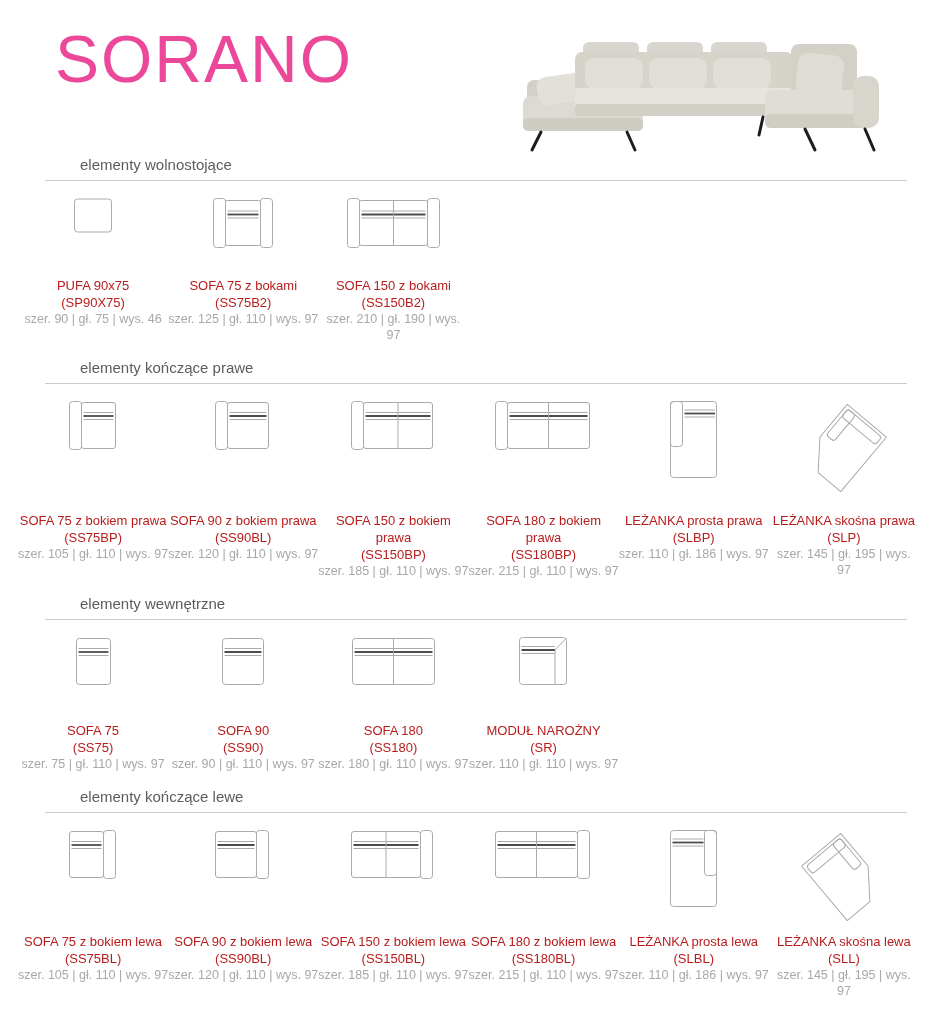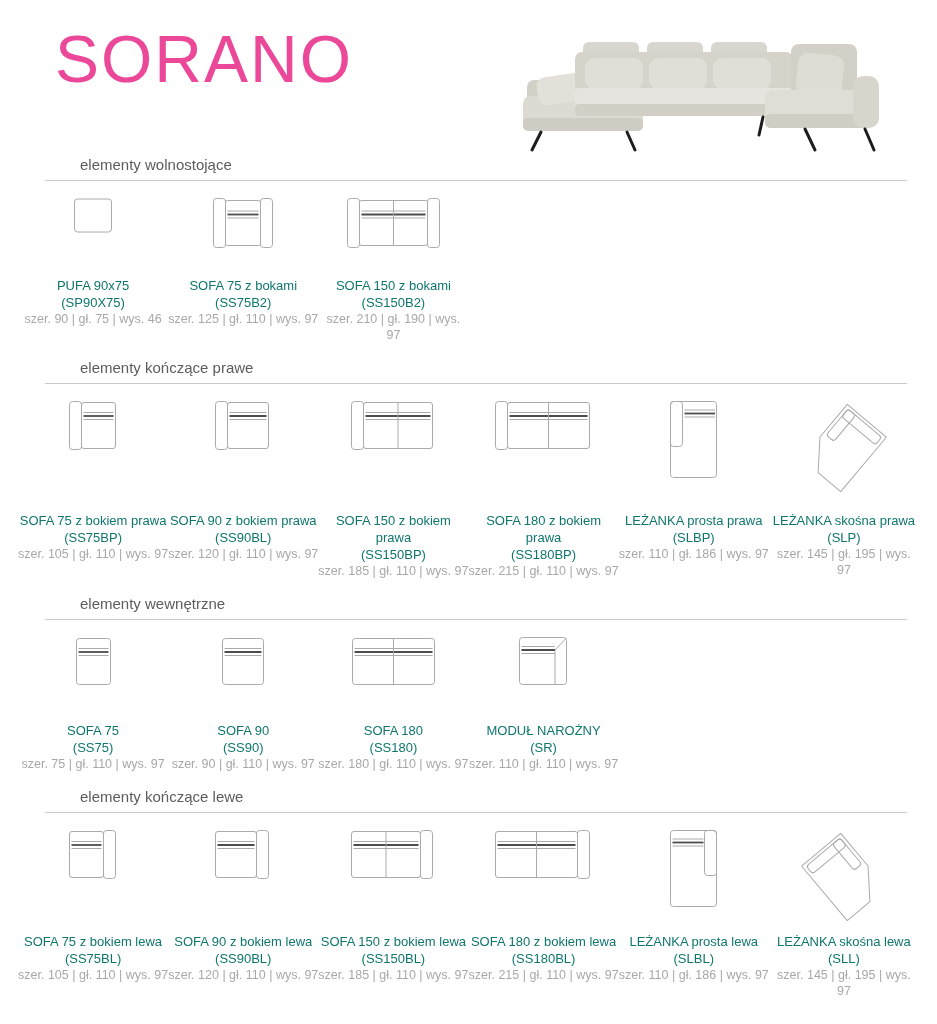--- a/index.html
+++ b/index.html
@@ -13,21 +13,21 @@
   .section{margin-top:16px;}
   .section-header{margin:0 0 7px 80px;font-size:15px;font-weight:400;color:#5c5c5c;}
   .rule{border:none;border-top:1px solid #cbcbcb;margin:0 30px 0 45px;height:0;}
   .grid{display:grid;grid-template-columns:repeat(6,1fr);padding:0 18px;margin-top:16px;}
   .cell{display:flex;flex-direction:column;align-items:center;text-align:center;}
   .diag{display:flex;align-items:flex-start;justify-content:center;width:100%;}
   .s0 .diag{height:80px;}
   .s1 .diag{height:112px;}
   .s2 .diag{height:86px;}
   .s3 .diag{height:104px;}
-  .name,.code{font-size:13px;line-height:17px;color:#0f766e;}
+  .name,.code{font-size:13px;line-height:17px;color:#b91c1c;}
   .dims{font-size:12.5px;line-height:16px;color:#a8a8a8;margin-top:0;}
 </style>
 </head>
 <body>
 
 <div class="page">
 
   <div class="top">
     <h1 class="title">SORANO</h1>
 

